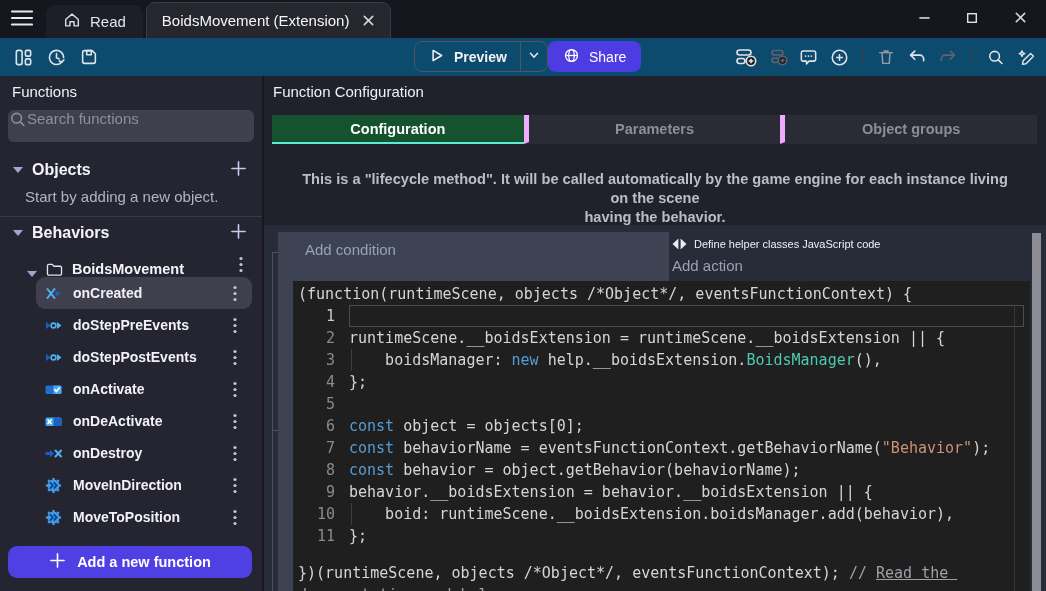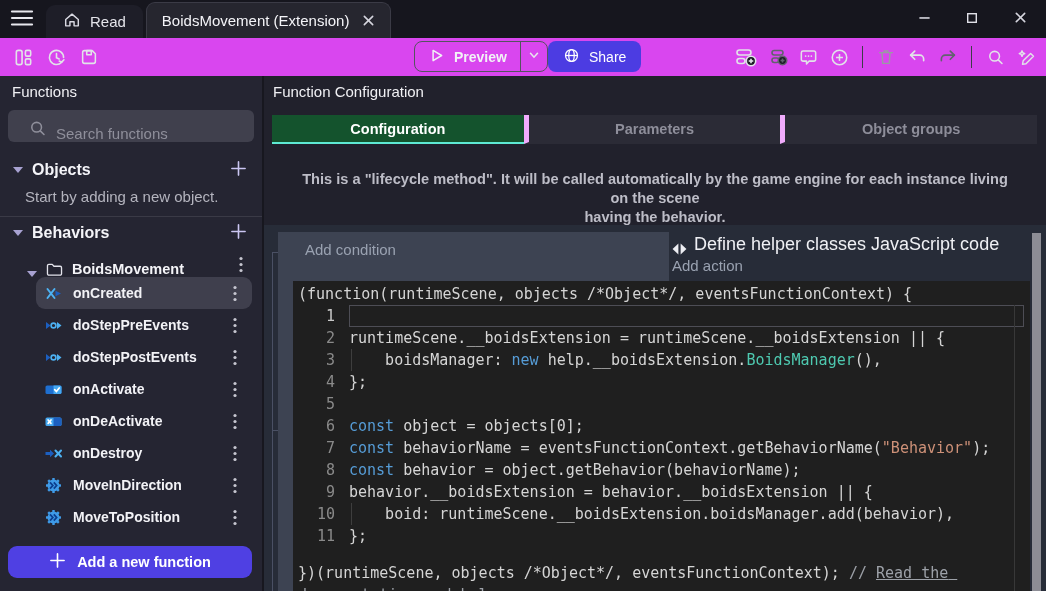--- a/index.html
+++ b/index.html
@@ -15,39 +15,39 @@
   .tab-home{height:33px;background:#1e1e28;border-radius:9px 9px 0 0;display:flex;align-items:center;
             gap:9px;padding:0 17px;font-size:15px;color:#e4e4ea}
   .tab-active{height:36px;background:#26262f;border:1px solid #3b3b46;border-bottom:none;
               border-radius:9px 9px 0 0;display:flex;align-items:center;gap:13px;padding:0 15px;
               font-size:15px;font-weight:400;margin-left:3px;color:#f4f4f8}
   .tab-close{display:flex;align-items:center;padding-top:2px}
   .win-controls{position:absolute;right:2px;top:0;height:38px;display:flex}
   .win-btn{width:48px;height:38px;display:flex;align-items:center;justify-content:center}
 
   
-  .toolbar{position:absolute;left:0;top:38px;right:0;height:38px;background:#d946ef}
+  .toolbar{position:absolute;left:0;top:38px;right:0;height:38px;background:#0c4a6e}
   #tb-left{position:absolute;left:9px;top:0;height:38px;display:flex;align-items:center;gap:5px;color:#e2e3e9}
   .icon-btn{width:28px;height:30px;display:flex;align-items:center;justify-content:center;border-radius:6px;color:#e2e3e9}
   .icon-btn.dim{color:#62626e}
   .icon-btn.mid{color:#9a9aa4}
   .tb-div{width:1px;height:22px;background:#3d3d48;margin:0 6px}
   .preview-group{position:absolute;left:414px;top:3px;height:31px;display:flex;border:1px solid #54545f;
                  border-radius:8px;overflow:hidden}
   .preview-main{display:flex;align-items:center;gap:9px;padding:0 13px;font-weight:700;font-size:14px;color:#f2f2f6}
   .preview-caret{width:27px;display:flex;align-items:center;justify-content:center;border-left:1px solid #54545f}
   .share-btn{position:absolute;left:548px;top:3px;height:31px;background:#4c3ce2;border-radius:8px;
              display:flex;align-items:center;gap:9px;padding:0 15px;font-weight:400;font-size:14px;color:#fff}
   #tb-right{position:absolute;right:6px;top:0;height:38px;display:flex;align-items:center;gap:3px}
 
   
   .sidebar{position:absolute;left:0;top:76px;width:262px;bottom:0;background:#252532}
   .func-header{height:30px;display:flex;align-items:center;padding:0 12px;font-size:15px;color:#f0f0f4}
   .search-row{margin:4px 8px 12px 8px;height:32px;background:#40404d;border-radius:6px;display:flex;
-              align-items:flex-end;padding:0 20px;gap:9px;color:#8f8f9b}
+              align-items:flex-start;padding:0 0;gap:0;color:#8f8f9b}
   .search-row input{flex:1;background:transparent;border:none;outline:none;color:#d6d6de;font-size:15px;
                     font-family:"Liberation Sans",sans-serif}
   .search-row input::placeholder{color:#8f8f9b}
   .section-row{height:32px;display:flex;align-items:center;padding:0 13px;gap:9px}
   .chev{width:0;height:0;border-left:5px solid transparent;border-right:5px solid transparent;
         border-top:6px solid #a8a2d2;flex:none}
   .section-title{font-weight:700;font-size:16px;flex:1;color:#f4f4f8}
   .plus-btn{color:#cbc6f2;display:flex;align-items:center;padding:2px}
   .hint{color:#b4b4be;font-size:15px;padding:2px 12px 11px 25px}
   .divider-h{height:1px;background:#3a3a46}
@@ -73,22 +73,22 @@
 
   
   .events{position:absolute;left:0;right:0;top:149px;bottom:0;background:#272c38;overflow:hidden}
   .guide{position:absolute;background:#4a5064}
   .gv1{left:8px;top:27px;bottom:0;width:1px}
   .gt1{left:8px;top:27px;width:8px;height:1px}
   .gt2{left:8px;top:205px;width:8px;height:1px}
   .drag-strip{position:absolute;left:14px;top:7px;width:15px;bottom:0;background:#3d4352}
   .cond-box{position:absolute;left:29px;top:7px;width:376px;height:49px;background:#3d4352;
             padding:9px 12px;font-size:15px;color:#9aa2b1}
-  .action-title{position:absolute;left:408px;top:8px;height:22px;display:flex;align-items:flex-end;gap:7px;
-                color:#eff0f4;font-size:18px}
+  .action-title{position:absolute;left:408px;top:8px;height:22px;display:flex;align-items:center;gap:7px;
+                color:#eff0f4;font-size:11px}
   .add-action{position:absolute;left:408px;top:32px;font-size:15px;color:#9aa2b1}
   .scrollbar{position:absolute;right:5px;top:8px;bottom:0;width:9px;background:#8d8d95}
 
   
   .code{position:absolute;left:29px;top:56px;width:737px;bottom:0;background:#1f1f1f;padding-top:2px;
         font-family:"DejaVu Sans Mono",monospace;font-size:15px;line-height:22px;color:#d5d5d5}
   .code::after{content:"";position:absolute;top:24px;bottom:0;right:15px;width:1px;background:#383838}
   .code .raw{padding:0 10px 0 5px;white-space:pre-wrap;word-break:break-word}
   .code .footer{margin-top:15px}
   .line{display:flex;height:22px}

